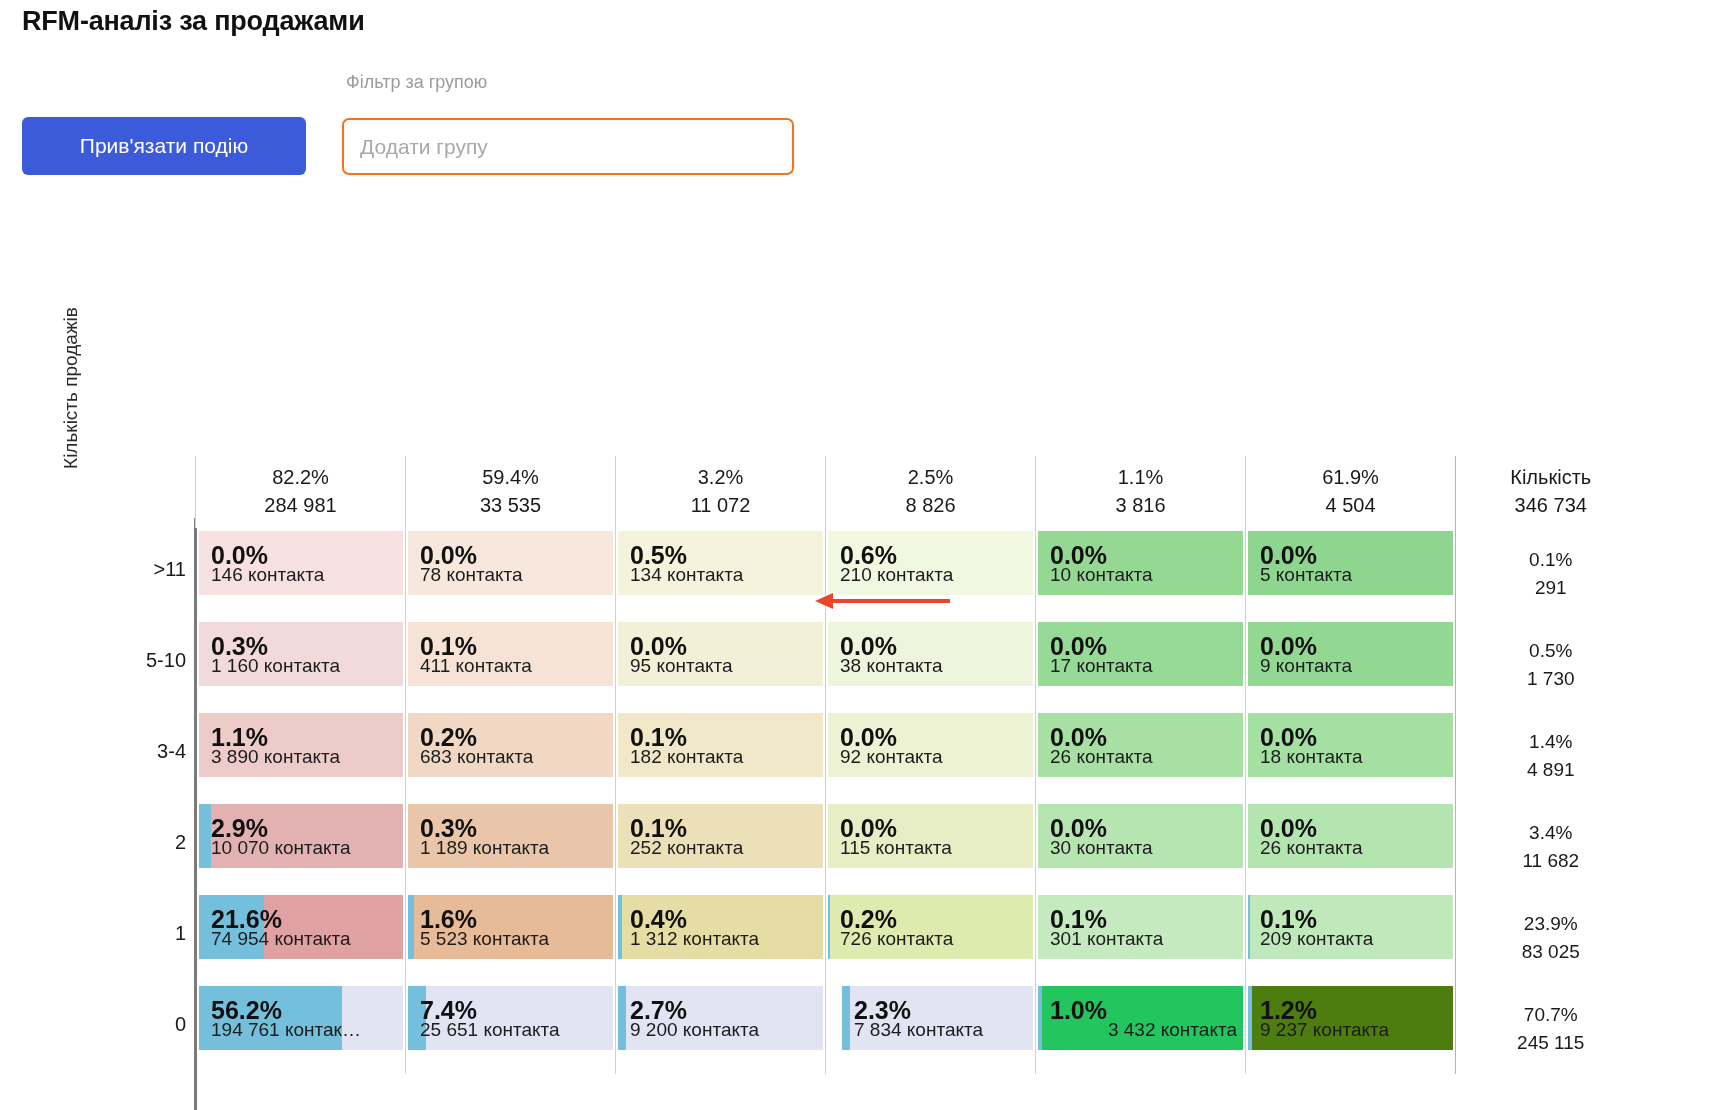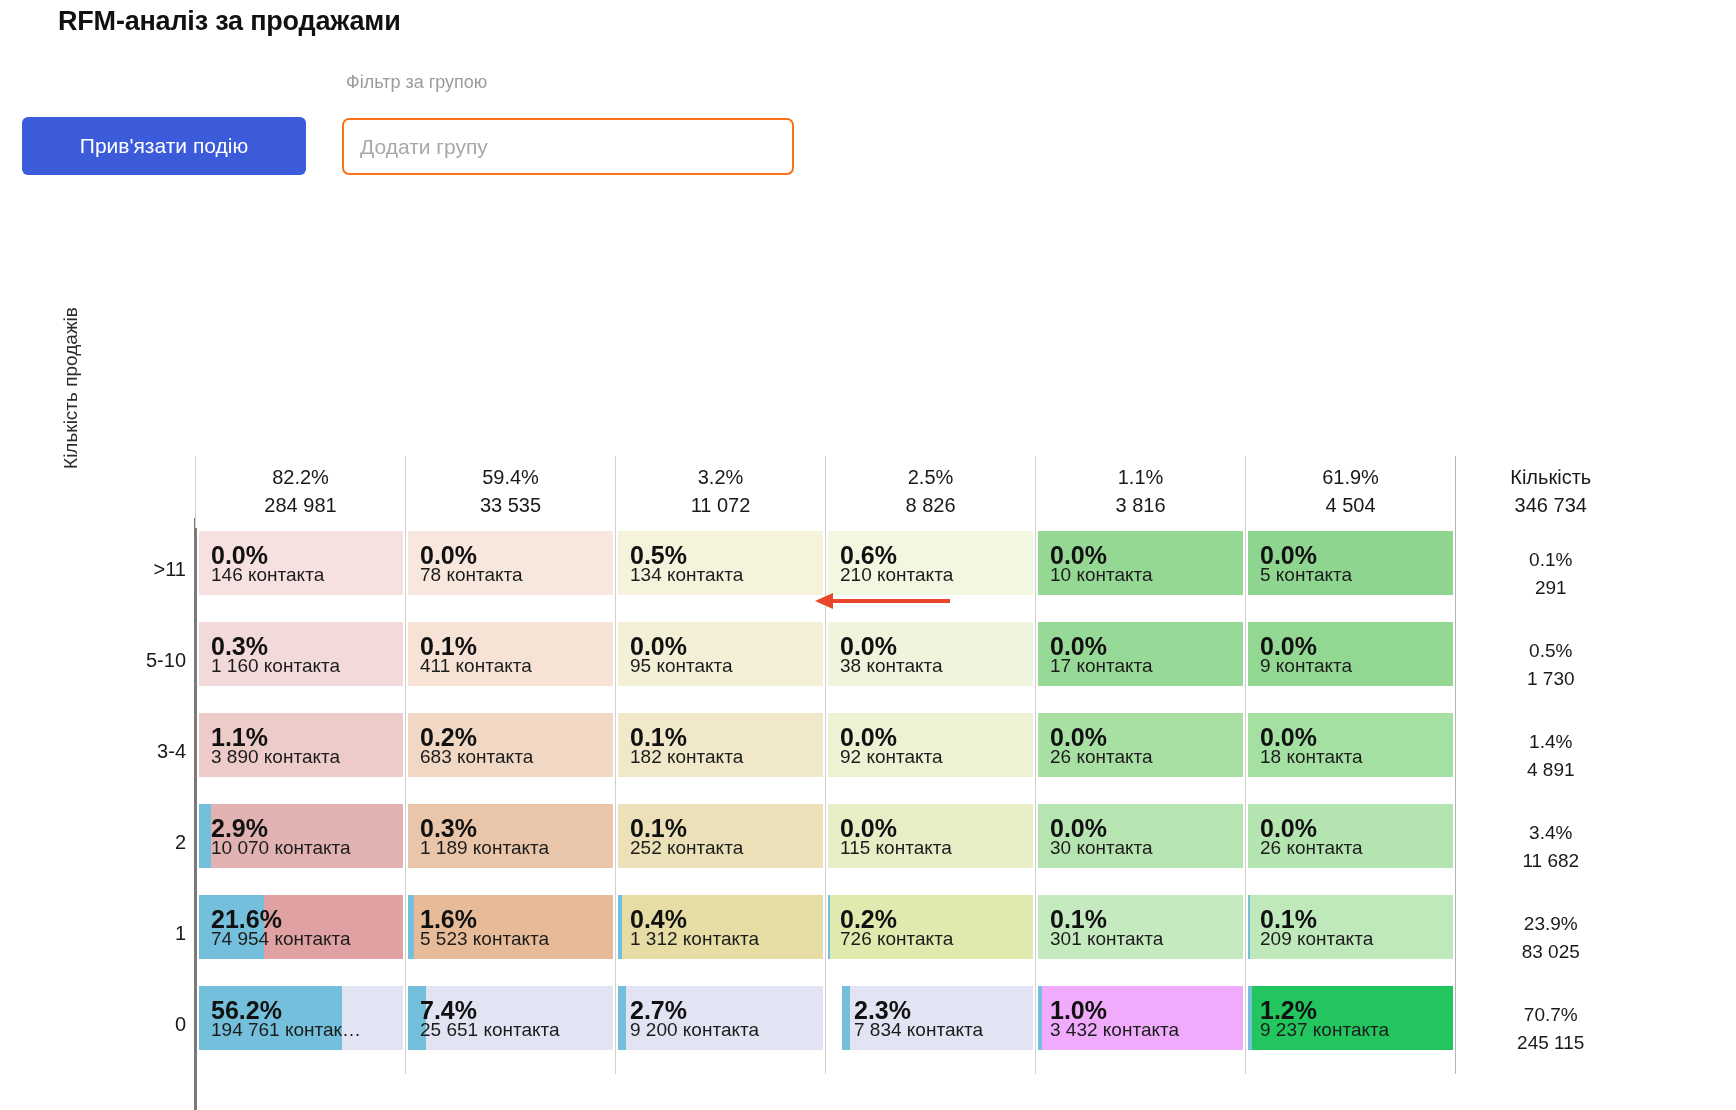--- a/index.html
+++ b/index.html
@@ -15,21 +15,20 @@
   .page { position: relative; width: 1736px; height: 1110px; }
 
   
   .page-title {
     position: absolute;
     left: 22px; top: 6px;
     font-size: 27px;
     font-weight: bold;
     letter-spacing: -0.2px;
     color: #111;
-    margin-left: 36px;
   }
 
   .controls {
     position: absolute;
     left: 22px; top: 72px;
     display: flex;
     align-items: flex-end;
     gap: 36px;
   }
 
@@ -491,28 +490,28 @@
                 </div>
               </td>
               <td class="cellwrap">
                 <div class="cell" style="background: rgb(227, 228, 243); margin-left: 16px;">
                   <div class="bar" style="width: 4%;"></div>
                   <div class="pct">2.3%</div>
                   <div class="sub">7 834 контакта</div>
                 </div>
               </td>
               <td class="cellwrap">
-                <div class="cell" style="background: #f0abfc;">
+                <div class="cell" style="background: #22c55e; text-align: right;">
                   <div class="bar" style="width: 2%;"></div>
                   <div class="pct">1.0%</div>
                   <div class="sub">3 432 контакта</div>
                 </div>
               </td>
               <td class="cellwrap">
-                <div class="cell" style="background: #22c55e;">
+                <div class="cell" style="background: #4d7c0f;">
                   <div class="bar" style="width: 2%;"></div>
                   <div class="pct">1.2%</div>
                   <div class="sub">9 237 контакта</div>
                 </div>
               </td>
               <td class="cellwrap totalcell">
                 <div>70.7%</div>
                 <div>245 115</div>
               </td>
             </tr>

